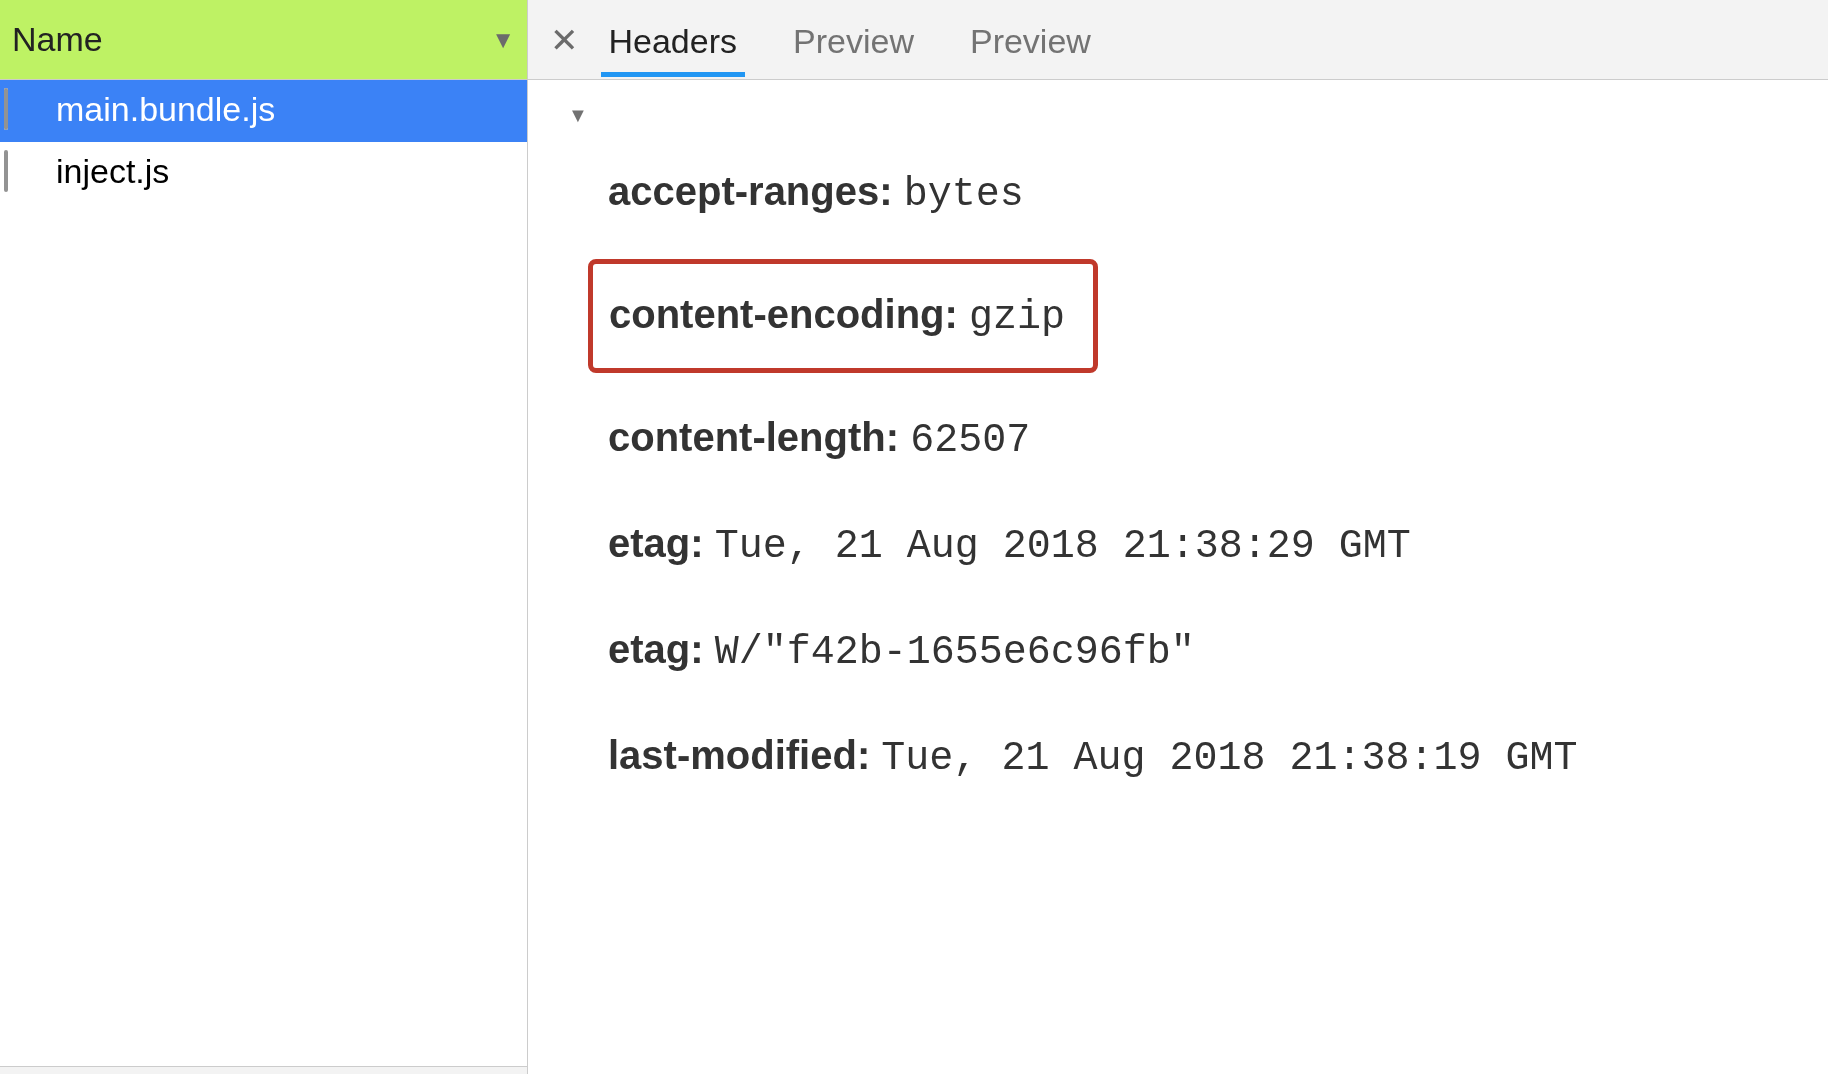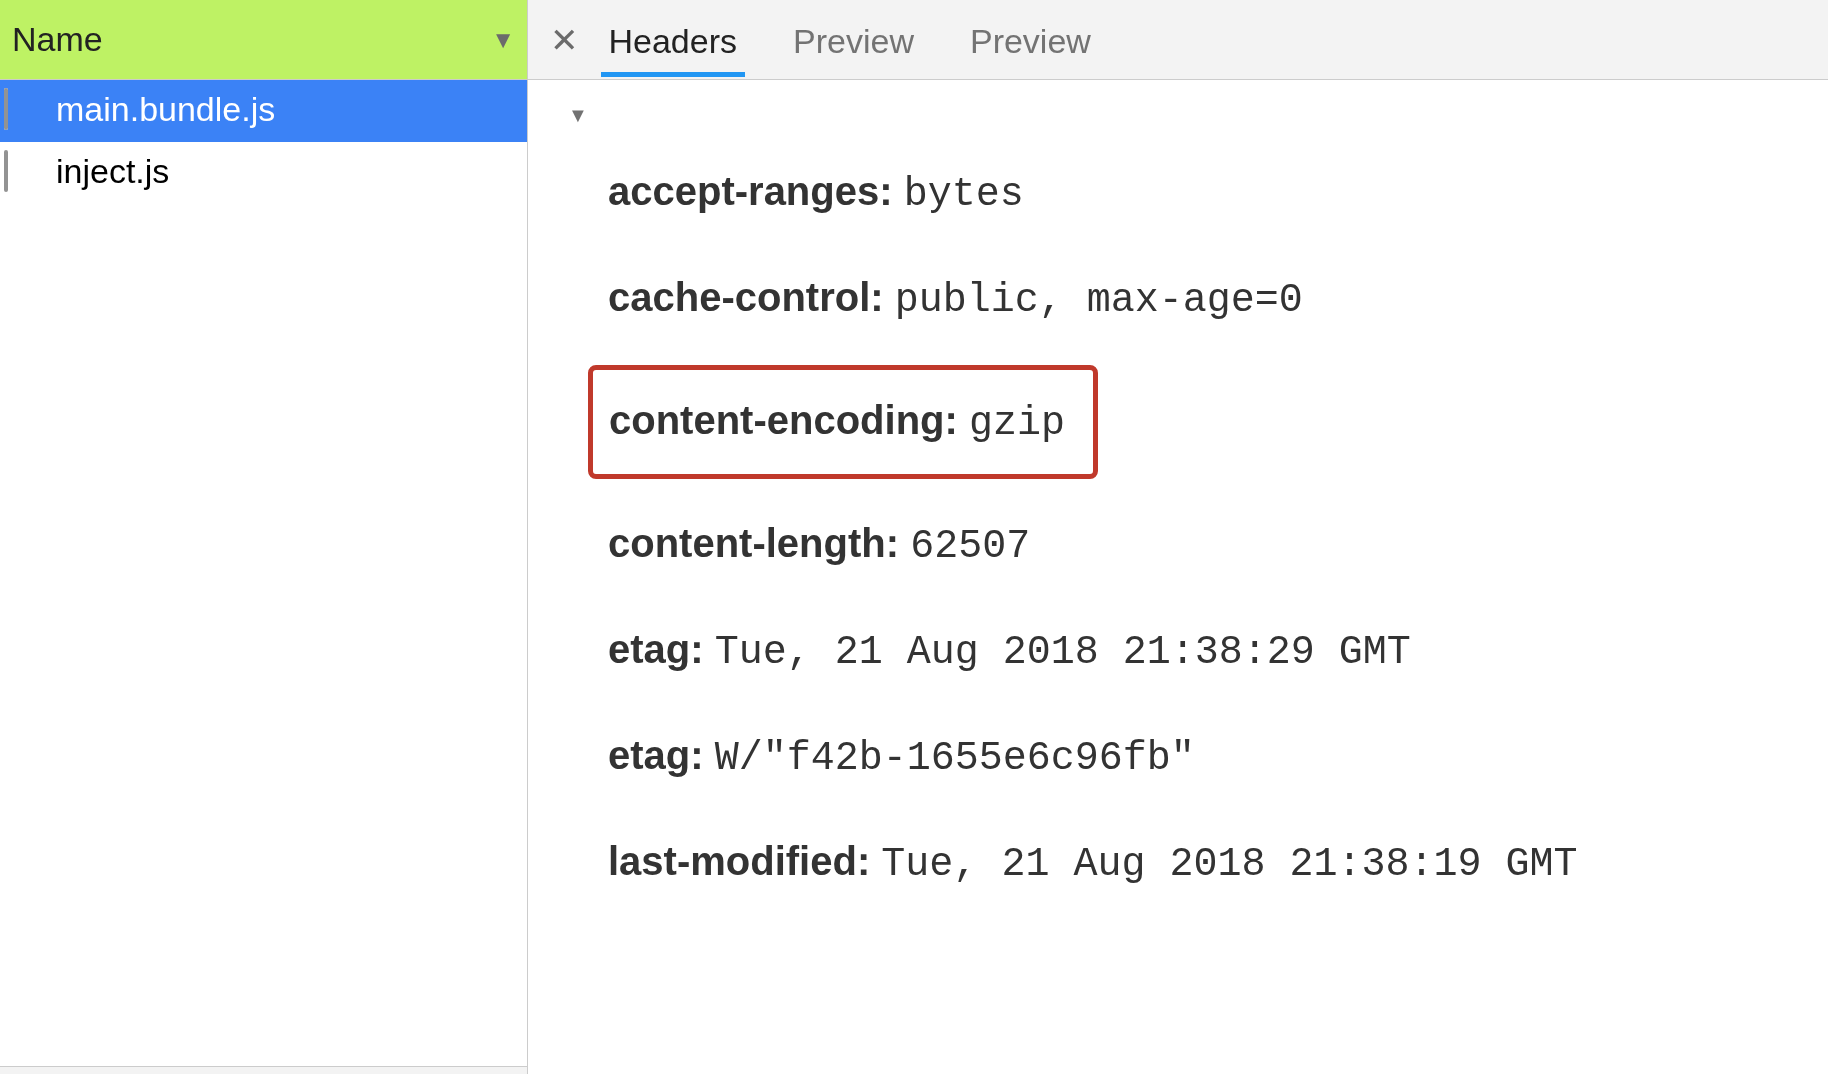--- a/index.html
+++ b/index.html
@@ -227,24 +227,20 @@
     <div class="headers-content">
       <div class="section-title">
         <span class="section-triangle">▼</span>
       </div>
       <div class="header-rows">
         <div class="header-row">
           <span class="header-key">accept-ranges:</span>
           <span class="header-val">bytes</span>
         </div>
         <div class="header-row">
-          <span class="header-key">cache-control:</span>
-          <span class="header-val">public, max-age=0</span>
-        </div>
-        <div class="header-row">
           <span class="highlighted">
             <span class="header-key">content-encoding:</span>
             <span class="header-val">gzip</span>
           </span>
         </div>
         <div class="header-row">
           <span class="header-key">content-length:</span>
           <span class="header-val">62507</span>
         </div>
         <div class="header-row">

